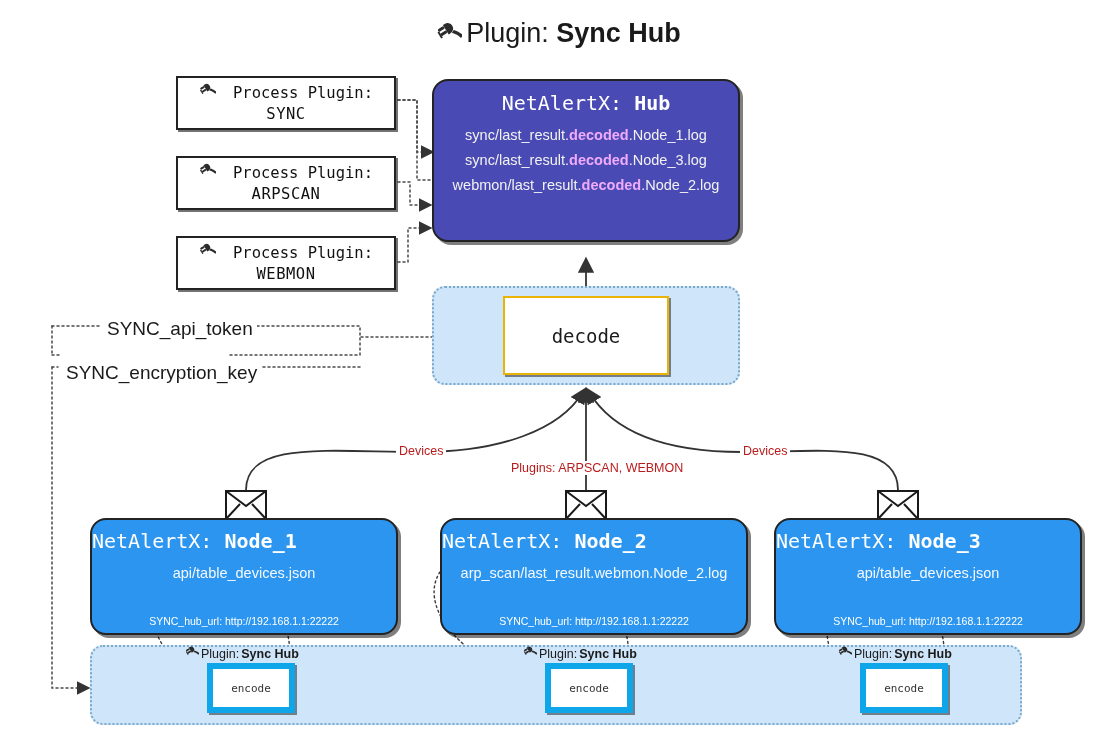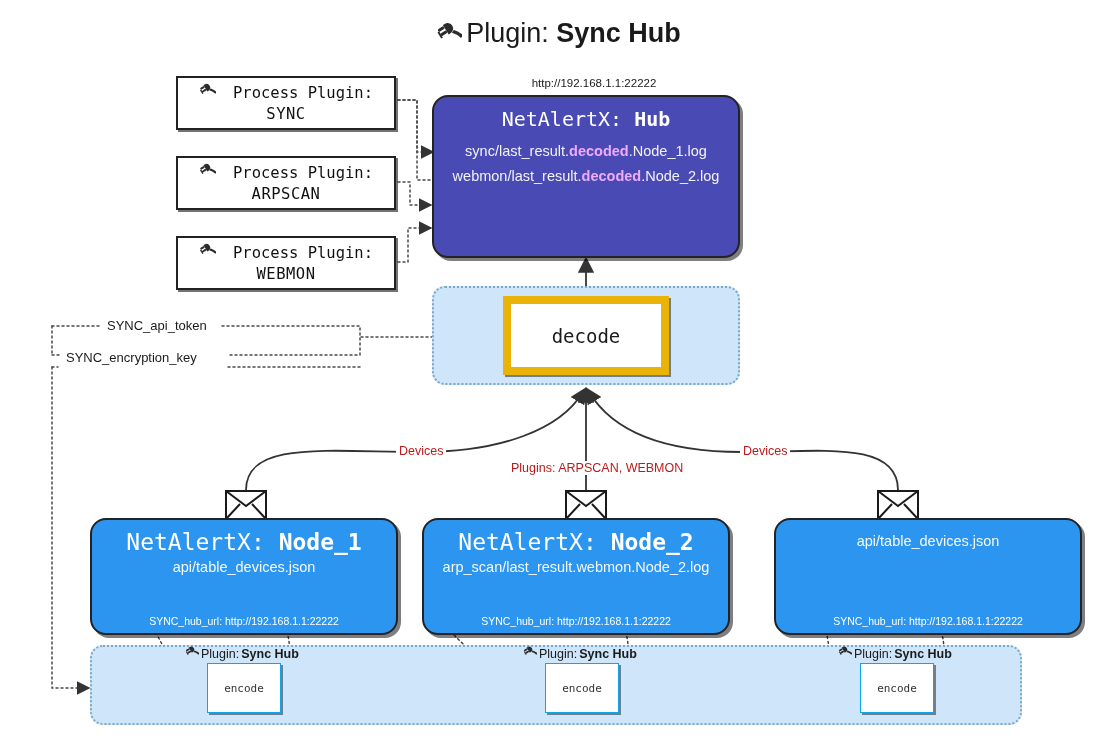--- a/index.html
+++ b/index.html
@@ -55,21 +55,21 @@
     line-height: 1.25;
   }
   .proc-box .row1 { display: flex; align-items: center; gap: 17px; }
   .proc-box .row2 { letter-spacing: 0.5px; }
   #proc-sync    { left: 176px; top: 76px; }
   #proc-arpscan { left: 176px; top: 156px; }
   #proc-webmon  { left: 176px; top: 236px; }
 
   
   .hub {
-    position: absolute; left: 432px; top: 95px;
+    position: absolute; left: 432px; top: 79px;
     width: 308px; height: 163px;
     background: #4A4AB5;
     border: 2px solid #232323;
     border-radius: 16px;
     box-shadow: 3px 3px 0 rgba(0,0,0,0.5);
     color: #ffffff;
     padding-top: 10px;
   }
   .hub-title {
     text-align: center;
@@ -93,70 +93,70 @@
     position: absolute; left: 432px; top: 286px;
     width: 308px; height: 99px;
     background: #cfe6fa;
     border: 2px dotted #7aa8c9;
     border-radius: 13px;
   }
   .decode-box {
     position: absolute; left: 503px; top: 296px;
     width: 166px; height: 79px;
     background: #ffffff;
-    border: 8px solid #eab308;
+    border: 2px solid #eab308;
     box-shadow: 2px 2px 0 rgba(0,0,0,0.45);
     display: flex; align-items: center; justify-content: center;
     font-family: "DejaVu Sans Mono", "Liberation Mono", monospace;
     font-size: 19px; color: #1a1a1a;
   }
 
   
   .edge-label {
     position: absolute;
     font-size: 12.5px; color: #b91c1c;
     background: #ffffff;
     padding: 0 3px;
     white-space: nowrap;
   }
   #lbl-devices-left  { left: 396px; top: 444px; }
   #lbl-devices-right { left: 740px; top: 444px; }
   #lbl-plugins-mid   { left: 508px; top: 461px; }
 
   .key-label {
     position: absolute;
-    font-size: 13px; color: #1a1a1a;
+    font-size: 19px; color: #1a1a1a;
     background: #ffffff; padding: 0 4px;
     white-space: nowrap;
   }
   #lbl-api-token      { left: 103px; top: 318px; }
-  #lbl-encryption-key { left: 62px;  top: 350px; }
+  #lbl-encryption-key { left: 62px;  top: 362px; }
 
   
   .node {
     position: absolute;
     width: 308px; height: 117px;
     background: #2B95F0;
     border: 2px solid #232323;
     border-radius: 16px;
     box-shadow: 3px 3px 0 rgba(0,0,0,0.5);
     color: #ffffff;
     padding-top: 9px;
   }
   #node1 { left: 90px;  top: 518px; }
-  #node2 { left: 422px; top: 518px; }
+  #node2 { left: 440px; top: 518px; }
   #node3 { left: 774px; top: 518px; }
   .node-title {
-    text-align: center;
     font-family: "DejaVu Sans Mono", "Liberation Mono", monospace;
-    font-size: 23px;
+    font-size: 20px;
     white-space: nowrap;
   }
   .node-title b { font-weight: bold; }
   .node-lines {
+    margin-top: 8px;
     text-align: center;
   }
   .node-line {
     font-size: 14.5px;
     line-height: 1.7;
     color: #f4f9ff;
     white-space: nowrap;
   }
   .node-foot {
     position: absolute; left: 0; bottom: 6px; width: 100%;
@@ -178,23 +178,23 @@
   
   .bottom-wrap {
     position: absolute; left: 90px; top: 645px;
     width: 932px; height: 80px;
     background: #cfe6fa;
     border: 2px dotted #7aa8c9;
     border-radius: 13px;
   }
   .encode-box {
     position: absolute;
-    width: 74px; height: 50px;
+    width: 88px; height: 50px;
     background: #ffffff;
-    border: 1px solid #0ea5e9;
+    border: 6px solid #0ea5e9;
     box-shadow: 2px 2px 0 rgba(0,0,0,0.45);
     display: flex; align-items: center; justify-content: center;
     font-family: "DejaVu Sans Mono", "Liberation Mono", monospace;
     font-size: 11px; color: #333;
   }
   #enc1 { left: 207px; top: 663px; }
   #enc2 { left: 545px; top: 663px; }
   #enc3 { left: 860px; top: 663px; }
 
   .plugin-tag {
@@ -339,20 +339,23 @@
 
   <div class="hub">
     <div class="hub-title">
       <span>NetAlertX:</span>
       <b>Hub</b>
     </div>
     <div class="hub-line">
       <span>sync/last_result.</span><b>decoded</b><span>.Node_1.log</span>
     </div>
     <div class="hub-line">
+      <span>sync/last_result.</span><b>decoded</b><span>.Node_3.log</span>
+    </div>
+    <div class="hub-line">
       <span>webmon/last_result.</span><b>decoded</b><span>.Node_2.log</span>
     </div>
   </div>
 
   <div class="decode-wrap"></div>
   <div class="decode-box">decode</div>
 
   <div class="key-label" id="lbl-api-token">SYNC_api_token</div>
   <div class="key-label" id="lbl-encryption-key">SYNC_encryption_key</div>
 
@@ -404,20 +407,24 @@
     <div class="node-lines">
       <div class="node-line">arp_scan/last_result.webmon.Node_2.log</div>
     </div>
     <div class="node-foot">
       <span>SYNC_hub_url:</span>
       <span>http://192.168.1.1:22222</span>
     </div>
   </div>
 
   <div class="node" id="node3">
+    <div class="node-title">
+      <span>NetAlertX:</span>
+      <b>Node_3</b>
+    </div>
     <div class="node-lines">
       <div class="node-line">api/table_devices.json</div>
     </div>
     <div class="node-foot">
       <span>SYNC_hub_url:</span>
       <span>http://192.168.1.1:22222</span>
     </div>
   </div>
 
   <div class="bottom-wrap"></div>

